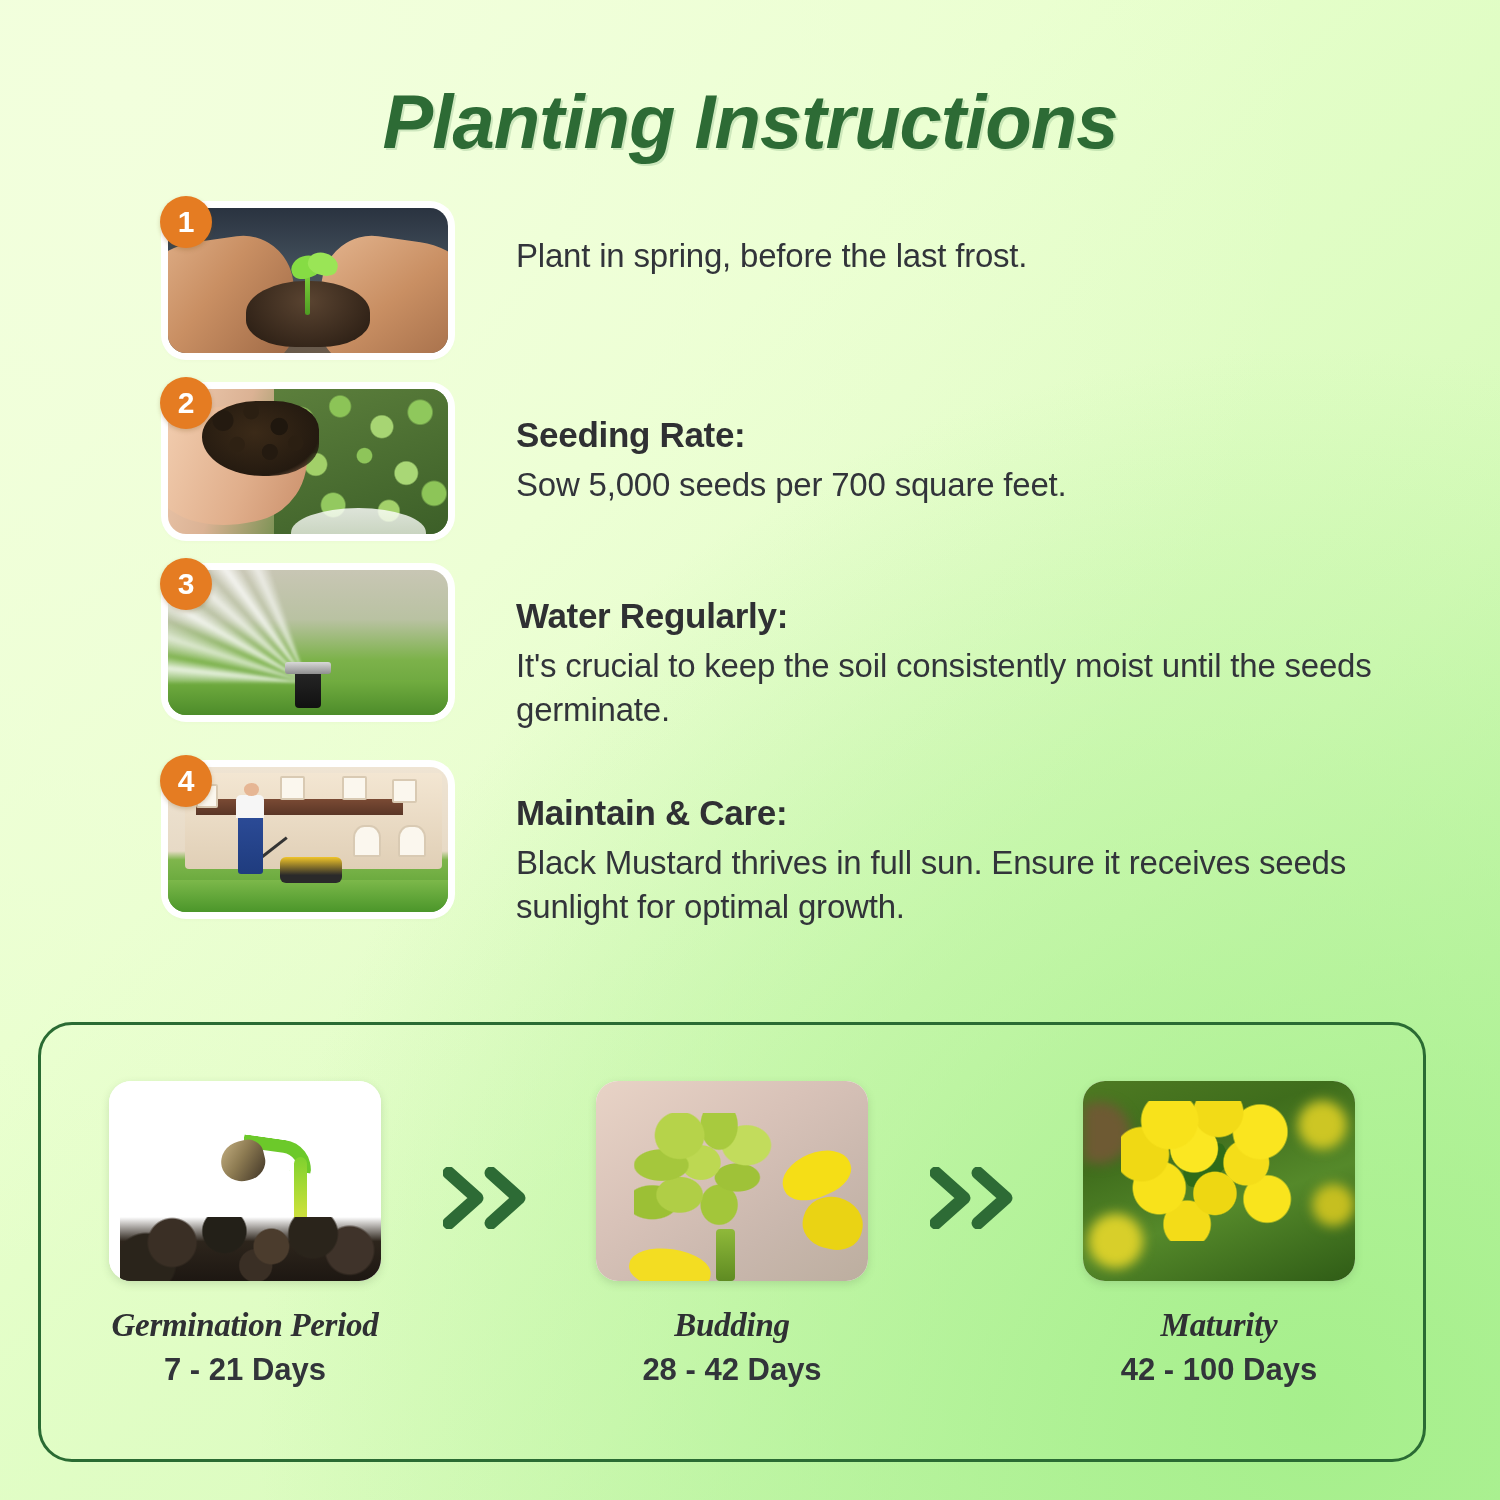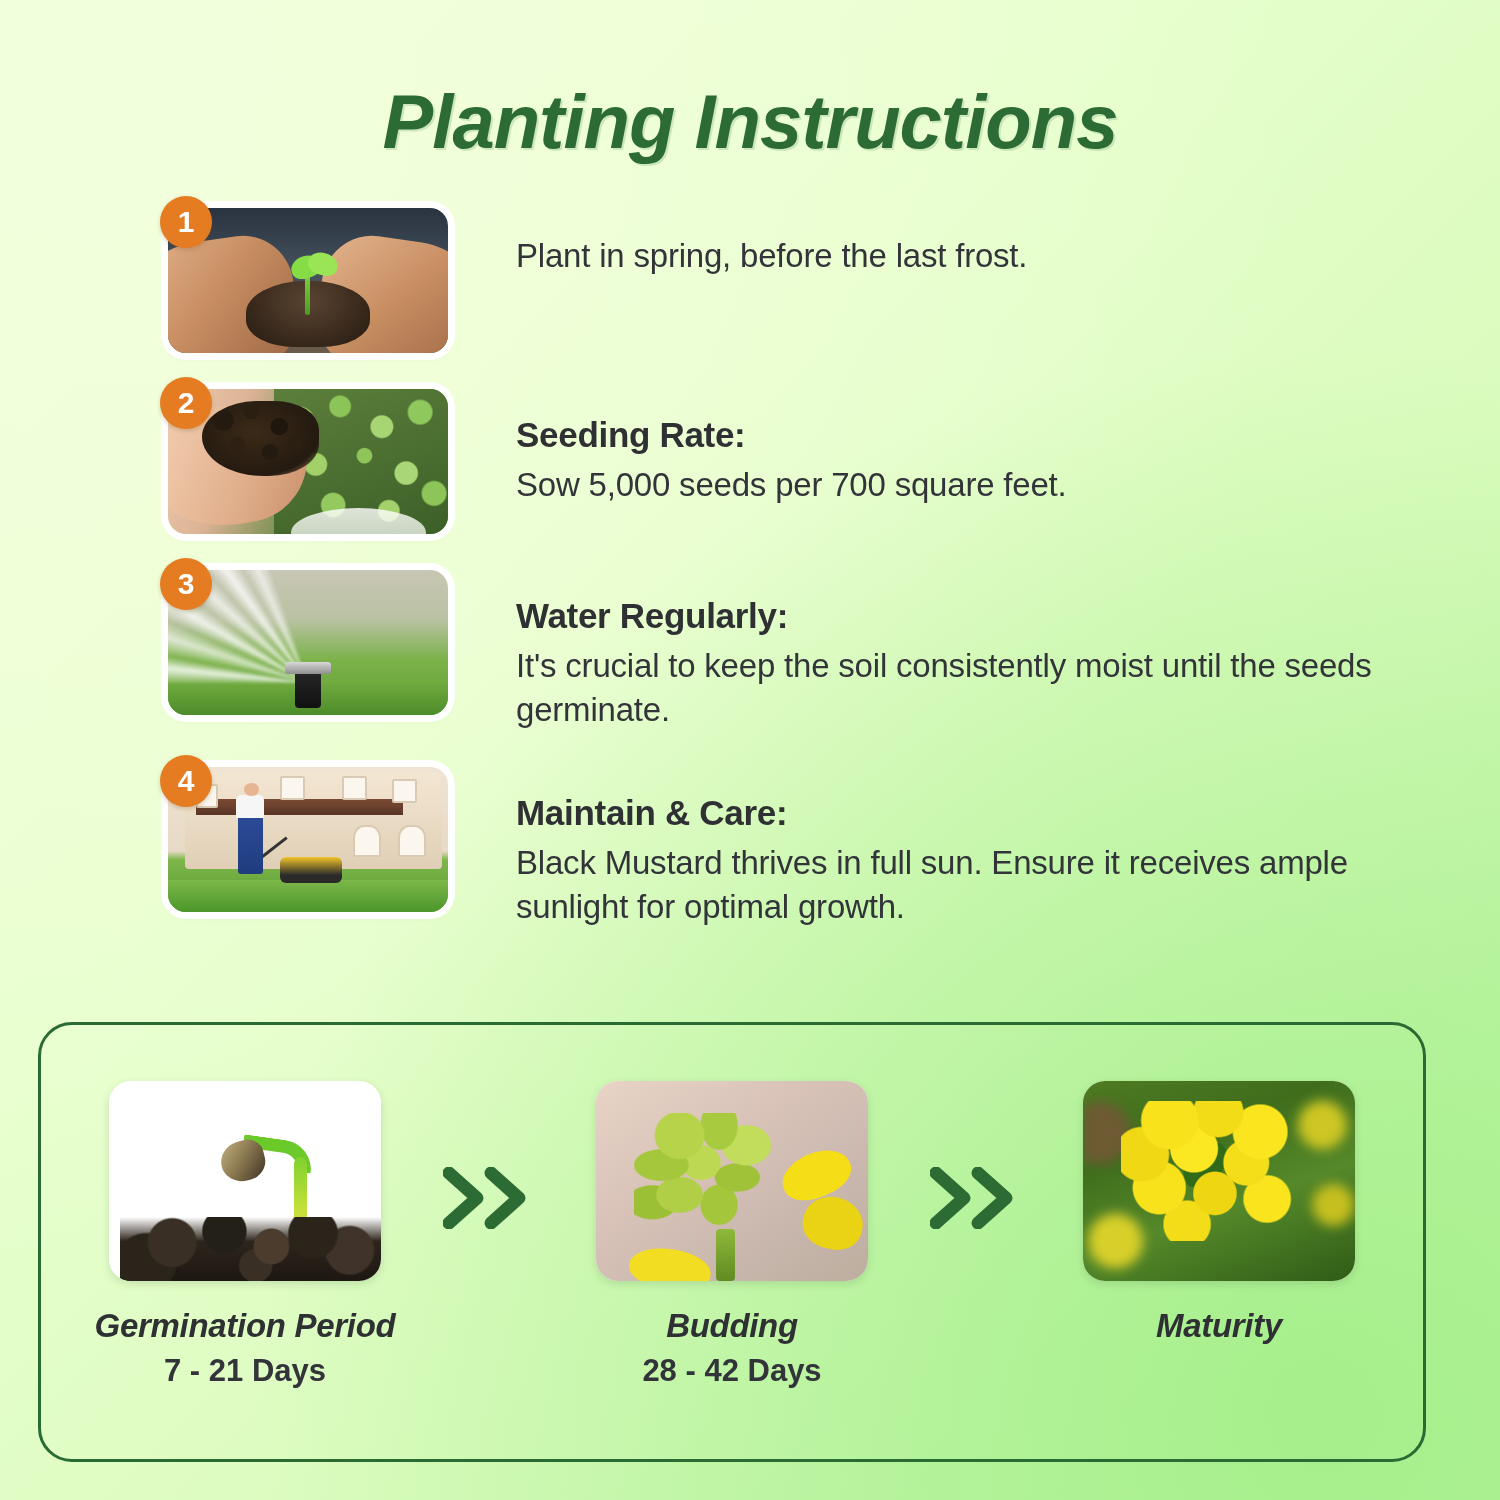--- a/index.html
+++ b/index.html
@@ -74,21 +74,21 @@
   }
   .tl-item{ width:340px; text-align:center; }
   .tl-img{
     width:272px; height:200px; margin:0 auto;
     border-radius:22px; overflow:hidden; position:relative;
     background:#fff;
     box-shadow:0 3px 8px rgba(80,110,70,.2);
   }
   .tl-label{
     margin-top:26px; font-size:33px; font-weight:bold; font-style:italic;
-    color:#2f3033; letter-spacing:-.3px;
+    color:#2f3033; letter-spacing:-.3px;font-family:Liberation Serif, serif;
   }
   .tl-value{ margin-top:8px; font-size:31px; color:#32343a;font-weight:bold; }
   .chev{
     width:116px; flex:0 0 116px;
     margin-top:86px;
     display:flex; justify-content:center; align-items:center;
   }
   .chev svg{ display:block; }
 
   
@@ -413,21 +413,21 @@
                 <div class="handlebar"></div>
               <div class="body"></div>
                 <div class="shirt"></div>
                 <div class="head4"></div>
             </div>
           </div>
         </div>
       </div>
       <div class="step-text">
         <div class="step-title">Maintain &amp; Care:</div>
-        <div class="step-body">Black Mustard thrives in full sun. Ensure it receives ample sunlight for optimal growth.</div>
+        <div class="step-body">Black Mustard thrives in full sun. Ensure it receives seeds sunlight for optimal growth.</div>
       </div>
     </div>
 
   </div>
 
   <div class="panel">
     <div class="timeline">
 
       <div class="tl-item">
         <div class="tl-img">
@@ -472,18 +472,19 @@
 
       <div class="tl-item">
         <div class="tl-img">
           <div class="pic t3">
             <div class="blur"></div>
             <div class="leaf"></div>
             <div class="cluster"></div>
           </div>
         </div>
         <div class="tl-label">Maturity</div>
+        <div class="tl-value">42 - 100 Days</div>
       </div>
 
     </div>
   </div>
 
 </div>
 
 </body></html>

